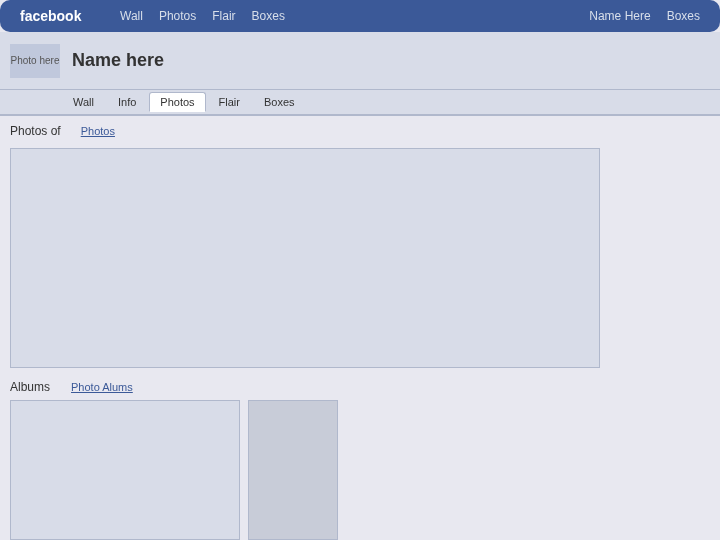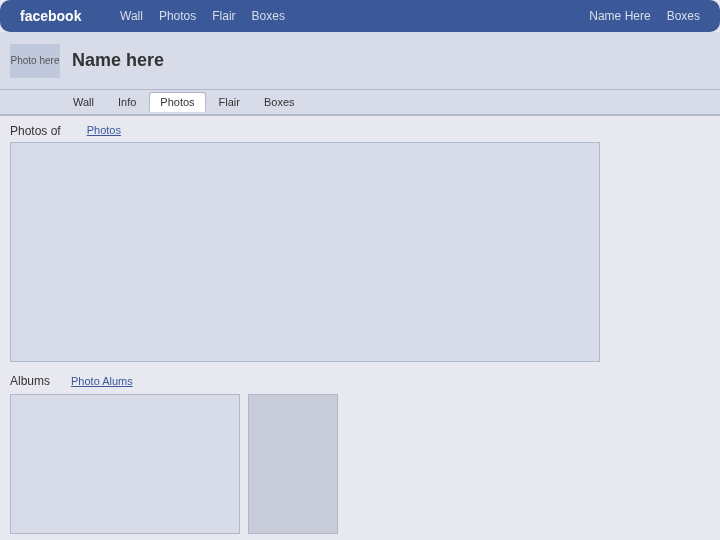--- a/index.html
+++ b/index.html
@@ -104,23 +104,23 @@
       background: #e8e8f0;
       padding: 8px 10px;
     }
 
     
     #photos-section {
       margin-bottom: 12px;
     }
     #photos-header {
       display: flex;
-      align-items: flex-start;
-      margin-bottom: 4px;
-      gap: 26px;
+      align-items: center;
+      margin-bottom: 10px;
+      gap: 20px;
     }
     #photos-label {
       font-size: 12px;
       color: #333;
     }
     #photos-link {
       font-size: 11px;
       color: #3b5998;
       cursor: pointer;
       text-decoration: underline;

